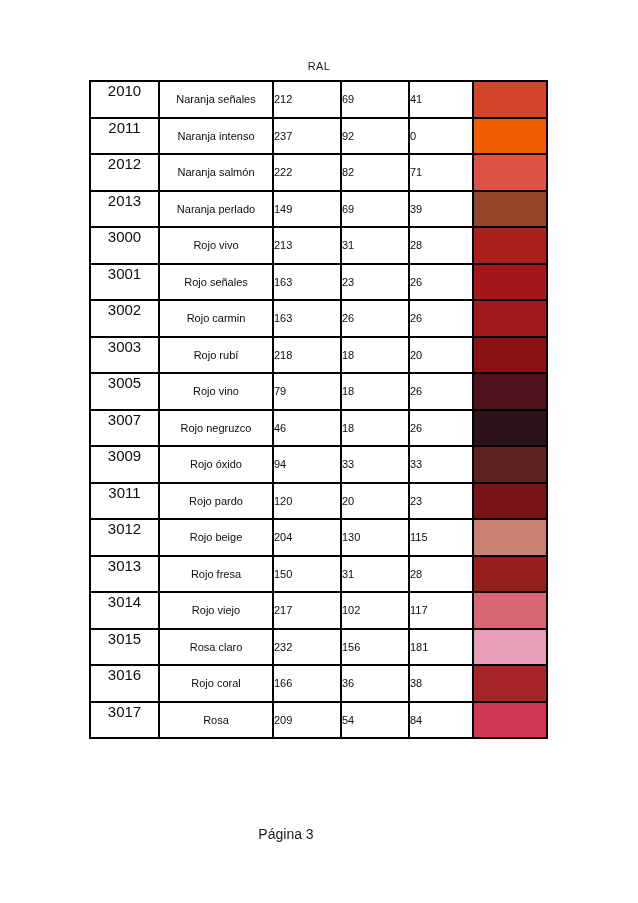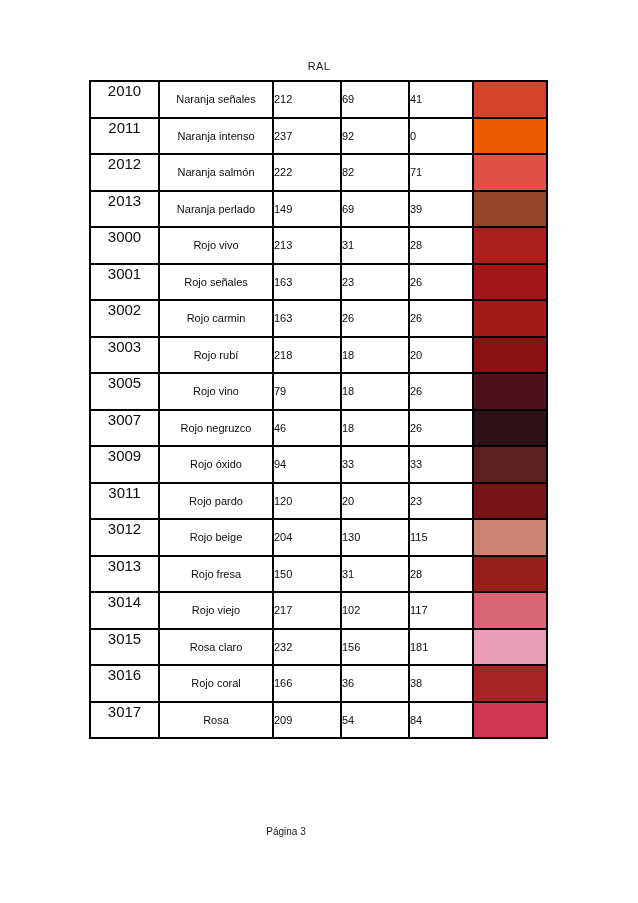--- a/index.html
+++ b/index.html
@@ -78,21 +78,21 @@
     display: block;
     width: 100%;
     height: 34.5px;
   }
   .footer {
     position: absolute;
     left: 0;
     top: 826px;
     width: 572px;
     text-align: center;
-    font-size: 10px;
+    font-size: 14px;
     color: #1a1a1a;
   }
 </style>
 </head>
 <body>
 
 <div class="page">
 
   <div class="doc-title">RAL</div>
 

